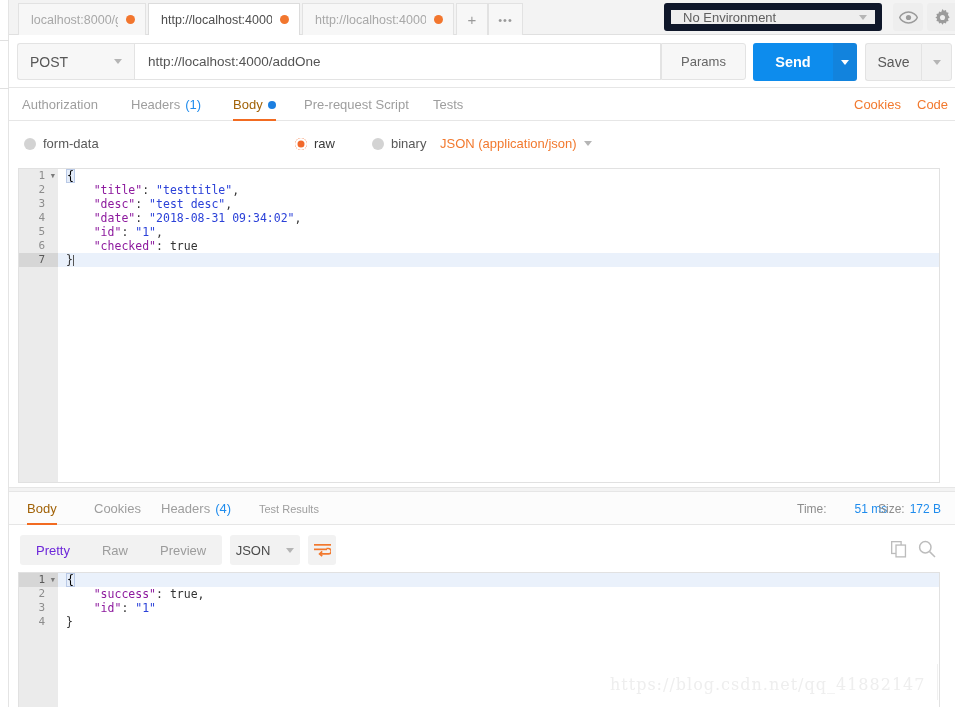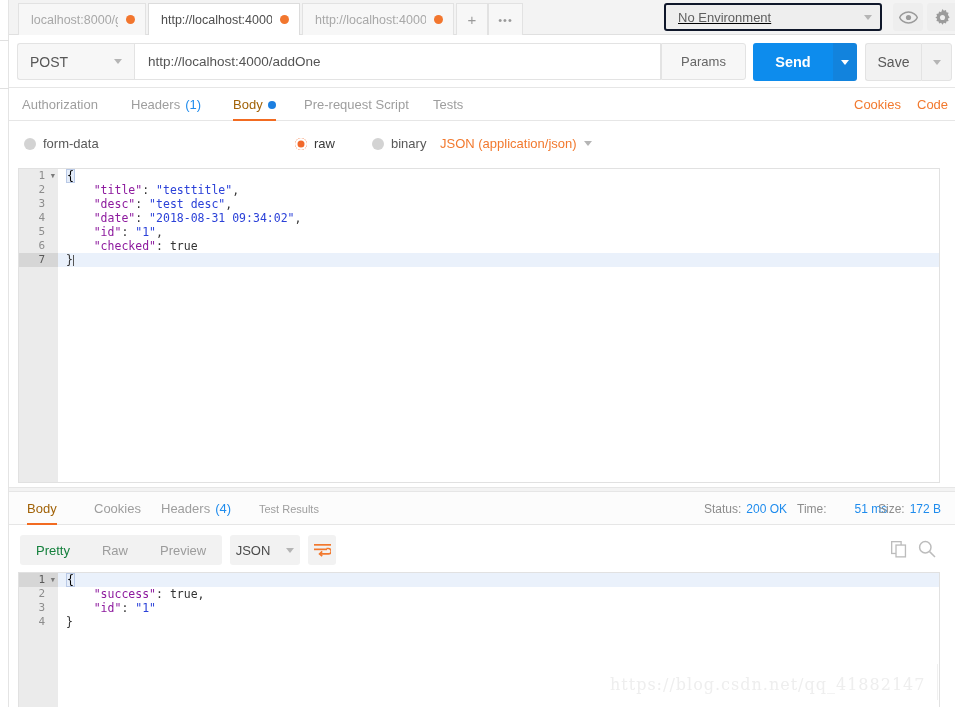--- a/index.html
+++ b/index.html
@@ -49,22 +49,22 @@
     border: 1px solid #e2e2e2; border-bottom: none;
     background: #f7f7f7;
     display: flex; align-items: center; justify-content: center;
     color: #9a9a9a; font-size: 15px;
   }
 
   
   .env-select {
     position: absolute; left: 655px; top: 3px;
     width: 218px; height: 28px;
-    background: #eeeeee; border: 2px solid #0f172a; border-radius: 3px;
-    display: flex; align-items: center; padding: 0 8px 0 12px; text-decoration: underline;
+    background: #eeeeee; border: 7px solid #0f172a; border-radius: 3px;
+    display: flex; align-items: center; padding: 0 8px 0 12px;
   }
   .env-select .lbl { font-size: 13px; color: #606060; flex: 1; }
   .icon-btn-top {
     position: absolute; top: 3px; width: 30px; height: 28px;
     background: #eeeeee; border-radius: 3px;
     display: flex; align-items: center; justify-content: center;
   }
 
   
   .urlbar-wrap {
@@ -229,21 +229,21 @@
   }
   .seg-group {
     position: absolute; left: 11px; top: 10px; height: 30px;
     background: #f2f2f2; border-radius: 3px;
     display: flex; align-items: center;
   }
   .seg-group .seg {
     padding: 0 16px; font-size: 13px; color: #9c9c9c;
     height: 30px; display: flex; align-items: center;
   }
-  .seg-group .seg.active { color: #15803d; }
+  .seg-group .seg.active { color: #6d28d9; }
   .json-select {
     position: absolute; left: 221px; top: 10px; width: 70px; height: 30px;
     background: #f2f2f2; border-radius: 3px;
     display: flex; align-items: center; justify-content: center; gap: 16px;
     font-size: 13px; color: #4a4a4a;
   }
   .wrap-btn {
     position: absolute; left: 299px; top: 10px; width: 28px; height: 30px;
     background: #f2f2f2; border-radius: 3px;
     display: flex; align-items: center; justify-content: center;
@@ -438,24 +438,20 @@
     <span>Cookies</span>
   </div>
   <div class="rsub" style="left:152px; font-size:13px;">
     <span>Headers</span>
     <span class="cnt">(4)</span>
   </div>
   <div class="rsub" style="left:250px; font-size:11px;">
     <span>Test Results</span>
   </div>
 
-  <div class="rstat" style="left:695px;">
-    <span>Status:</span>
-    <span class="num">200 OK</span>
-  </div>
   <div class="rstat" style="left:788px;gap:28px;">
     <span>Time:</span>
     <span class="num">51 ms</span>
   </div>
   <div class="rstat" style="left:869px;">
     <span>Size:</span>
     <span class="num">172 B</span>
   </div>
 </div>
 

